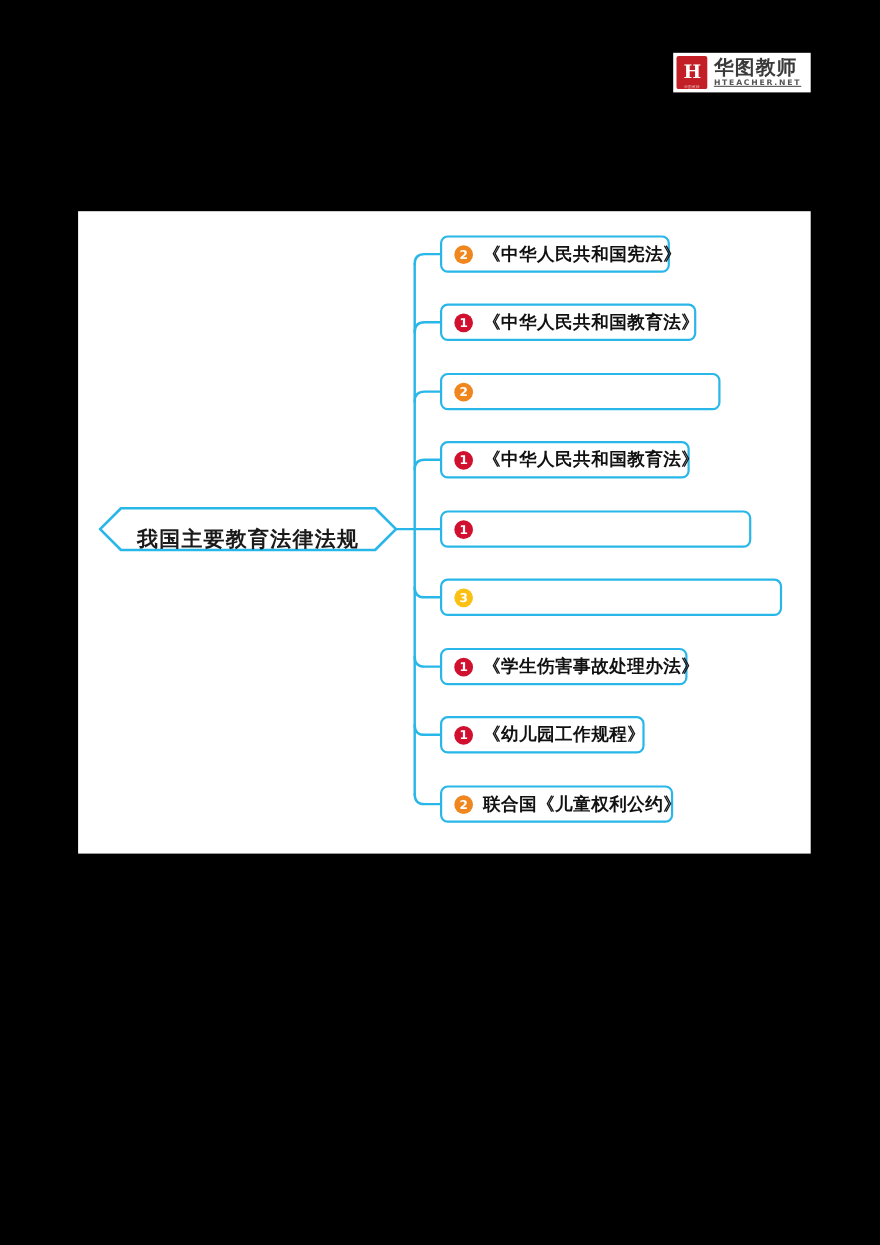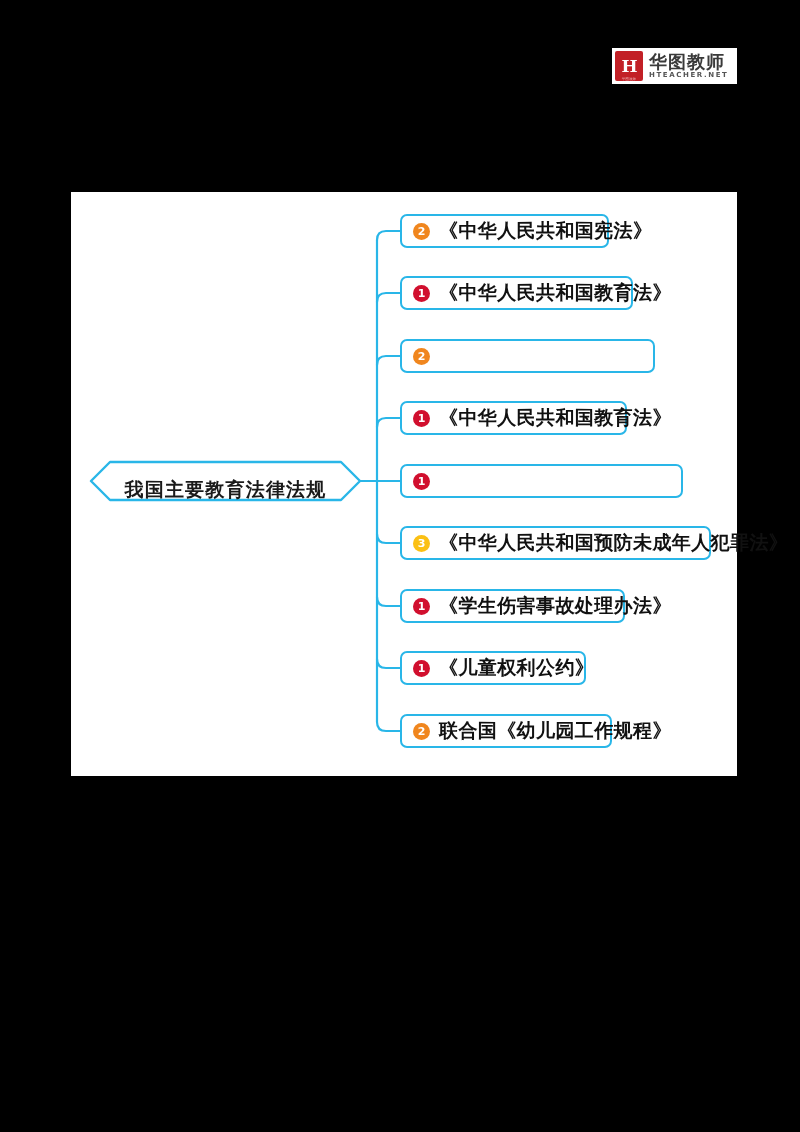--- a/index.html
+++ b/index.html
@@ -72,20 +72,21 @@
     color: #3a3a3a;
     line-height: 19px;
     letter-spacing: 1px;
   }
   .logo-en {
     font-size: 7px;
     font-weight: bold;
     color: #555555;
     line-height: 9px;
     letter-spacing: 1.6px;
+    text-decoration: underline;
   }
 
   
   .page-canvas {
     position: absolute;
     left: 71px;
     top: 192px;
     width: 666px;
     height: 584px;
     background: #ffffff;
@@ -145,21 +146,21 @@
     align-items: center;
     justify-content: center;
     color: #ffffff;
     font-size: 11px;
     font-weight: bold;
     line-height: 1;
     margin-right: 9px;
     font-family: "DejaVu Sans", "Liberation Sans", sans-serif;
   }
   .node-label {
-    font-size: 19px;
+    font-size: 16px;
     color: #111111;
     font-weight: 600;
     letter-spacing: .4px;
     font-family: Liberation Sans, sans-serif;
   }
 </style>
 </head>
 <body>
 
 <div class="logo-block">
@@ -213,29 +214,28 @@
         </div>
         <div class="node" style="left: 329px; top: 209px; width: 227px;">
           <span class="badge" style="background: rgb(209, 15, 46);">1</span>
           <span class="node-label">《中华人民共和国教育法》</span>
         </div>
         <div class="node" style="left: 329px; top: 272px; width: 283px;">
           <span class="badge" style="background: rgb(209, 15, 46);">1</span>
         </div>
         <div class="node" style="left: 329px; top: 334px; width: 311px;">
           <span class="badge" style="background: rgb(251, 192, 19);">3</span>
-          <span class="node-label">《中华人民共和国预防未成年人犯罪法》</span>
         </div>
         <div class="node" style="left: 329px; top: 397px; width: 225px;">
           <span class="badge" style="background: rgb(209, 15, 46);">1</span>
           <span class="node-label">《学生伤害事故处理办法》</span>
         </div>
         <div class="node" style="left: 329px; top: 459px; width: 186px;">
           <span class="badge" style="background: rgb(209, 15, 46);">1</span>
-          <span class="node-label">《儿童权利公约》</span>
+          <span class="node-label">《幼儿园工作规程》</span>
         </div>
         <div class="node" style="left: 329px; top: 522px; width: 212px;">
           <span class="badge" style="background: rgb(240, 134, 30);">2</span>
-          <span class="node-label">联合国《幼儿园工作规程》</span>
+          <span class="node-label">联合国《儿童权利公约》</span>
         </div>
       </div>
   </div>
 </div>
 
 </body></html>

